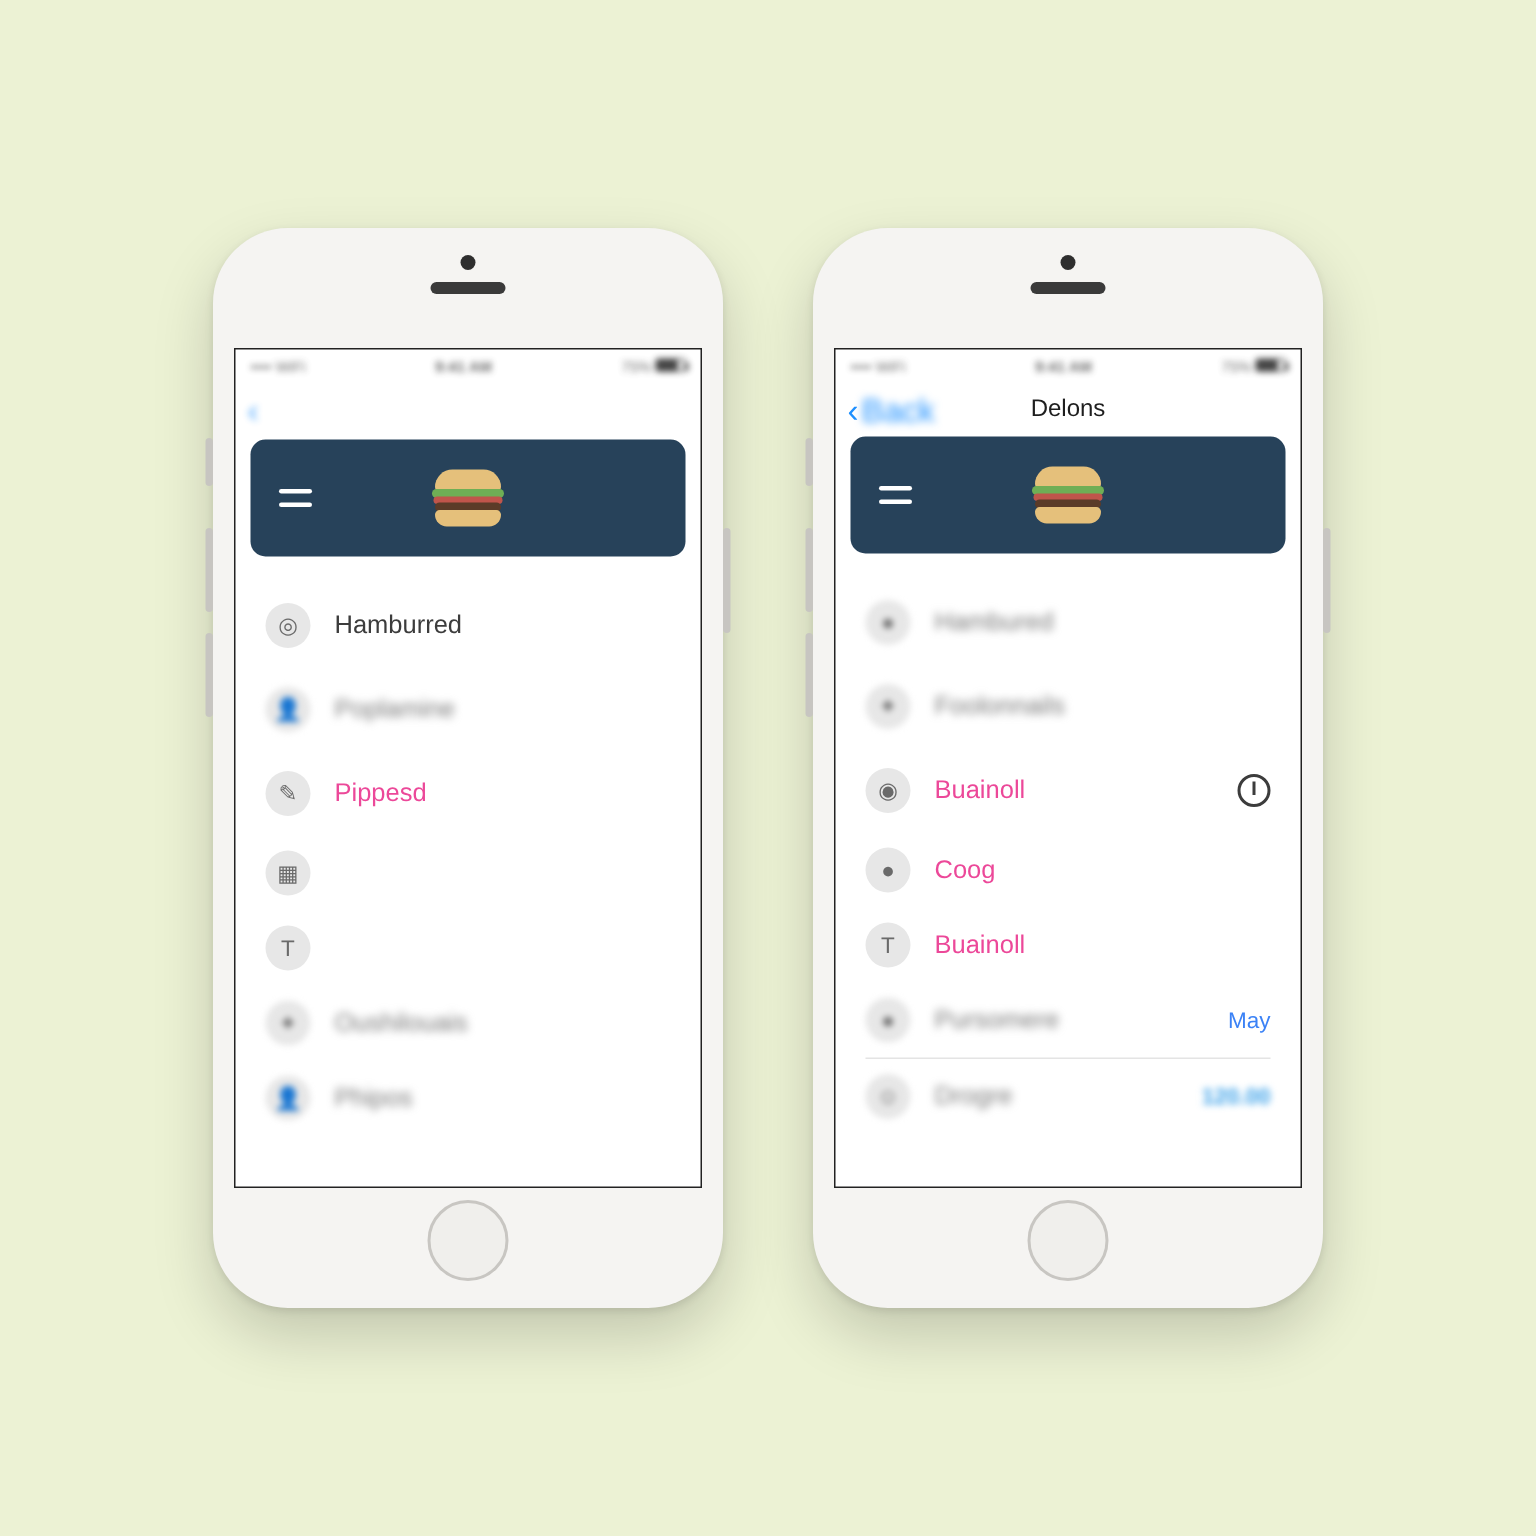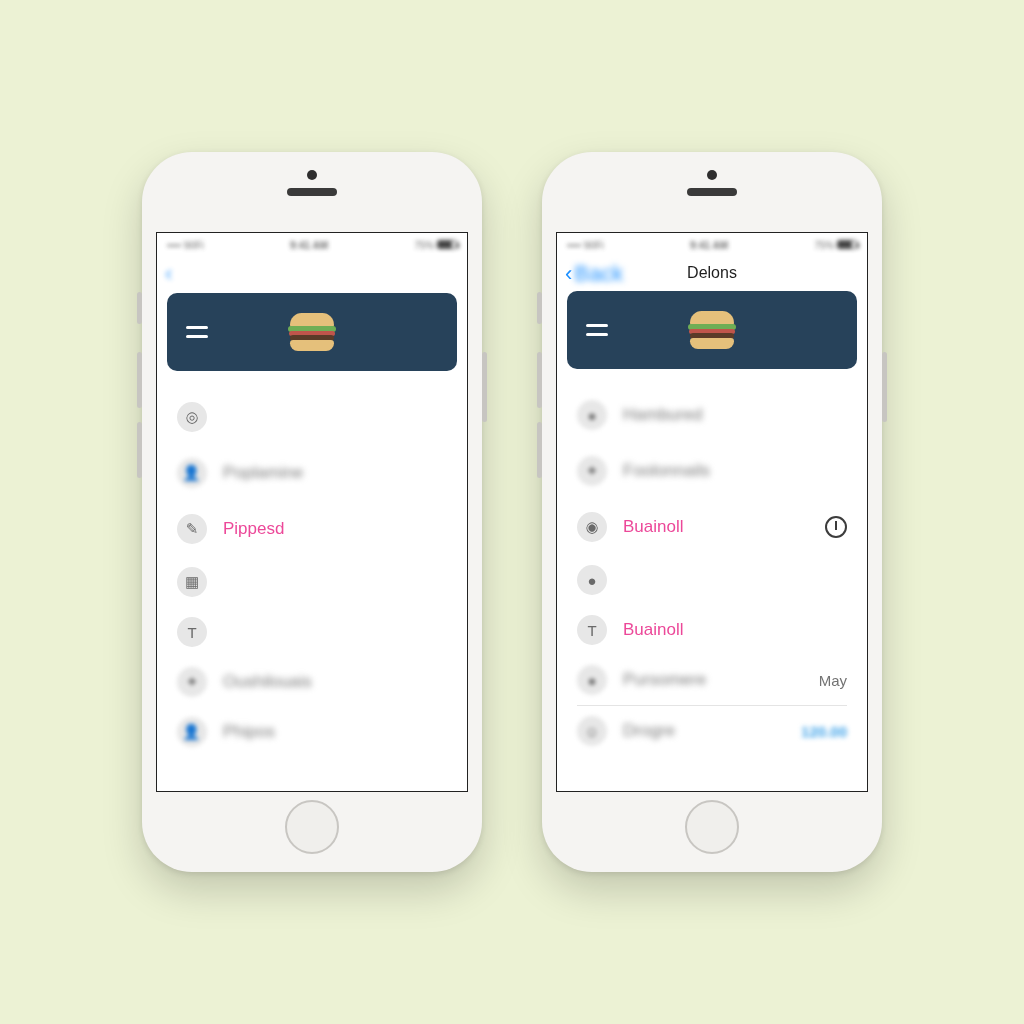--- a/index.html
+++ b/index.html
@@ -110,21 +110,21 @@
   .row.tight { min-height:50px; padding:8px 14px; }
   .ico {
     width:30px; height:30px; border-radius:50%; background:#e7e7e7;
     display:flex; align-items:center; justify-content:center;
     color:#6a6a6a; font-size:15px; flex:none;
   }
   .ico.blur { filter:blur(2px); }
   .lbl { font-size:17px; color:#3c3c3c; flex:1; }
   .lbl.blur { filter:blur(3px); color:#7a7a7a; }
   .lbl.faint{ color:#ec4899; }
-  .trail { color:#737373; font-size:15px; }
+  .trail { color:#3b82f6; font-size:15px; }
   .trail.blue { color:#3aa0e8; filter:blur(2.5px); font-weight:600; }
   .trail.icon {
     width:22px; height:22px; border:2px solid #3c3c3c; border-radius:50%;
     display:flex; align-items:center; justify-content:center;
   }
   .trail.icon::after{content:"";width:2px;height:9px;background:#3c3c3c;margin-top:-3px;}
 
   .divider { height:1px; background:#e4e4e4; margin:0 14px; }
 
   
@@ -169,20 +169,21 @@
           <div class="tomato"></div>
         <div class="patty"></div>
           <div class="bun-bot"></div>
       </div>
     </div>
 
     <div class="list">
 
       <div class="row">
         <div class="ico">◎</div>
+        <div class="lbl">Hamburred</div>
       </div>
 
       <div class="row">
         <div class="ico blur">👤</div>
         <div class="lbl blur">Poplamine</div>
       </div>
 
       <div class="row">
         <div class="ico">✎</div>
         <div class="lbl faint">Pippesd</div>
@@ -263,20 +264,21 @@
       </div>
 
       <div class="row">
         <div class="ico">◉</div>
         <div class="lbl faint">Buainoll</div>
         <div class="trail icon"></div>
       </div>
 
       <div class="row tight">
         <div class="ico">●</div>
+        <div class="lbl faint">Coog</div>
       </div>
 
       <div class="row tight">
         <div class="ico">T</div>
         <div class="lbl faint">Buainoll</div>
       </div>
 
       <div class="row tight">
         <div class="ico blur">●</div>
         <div class="lbl blur">Pursomere</div>

